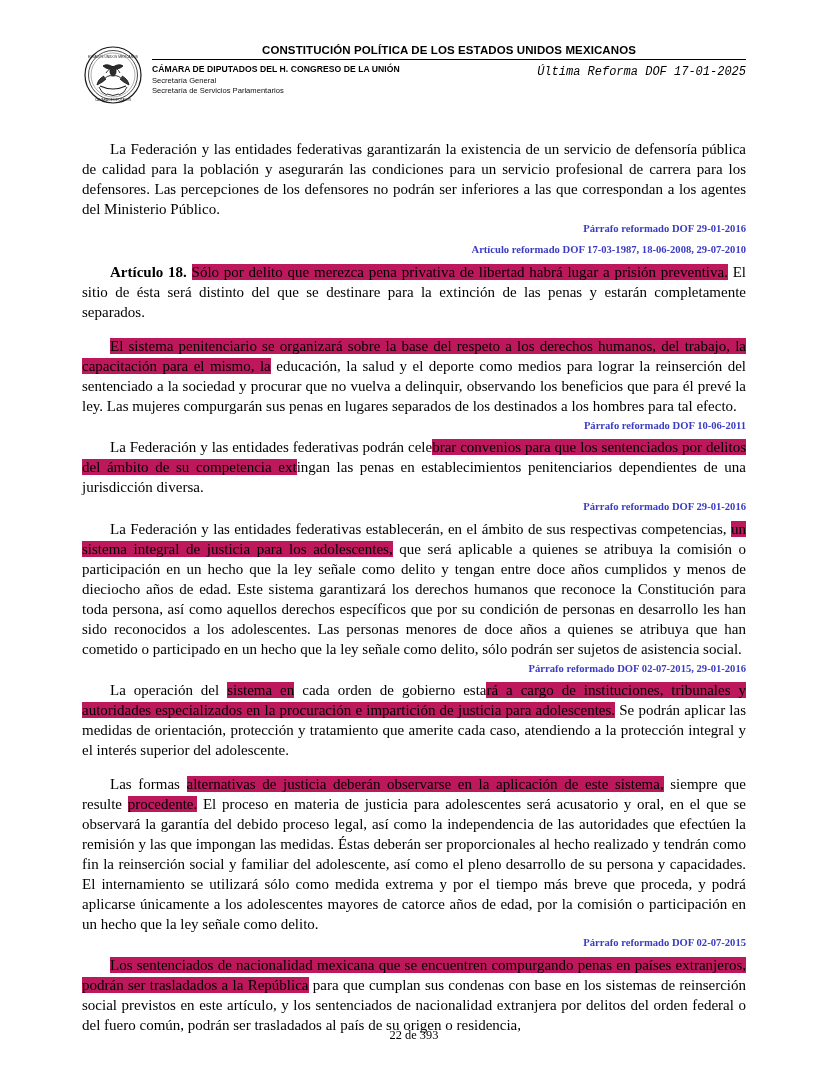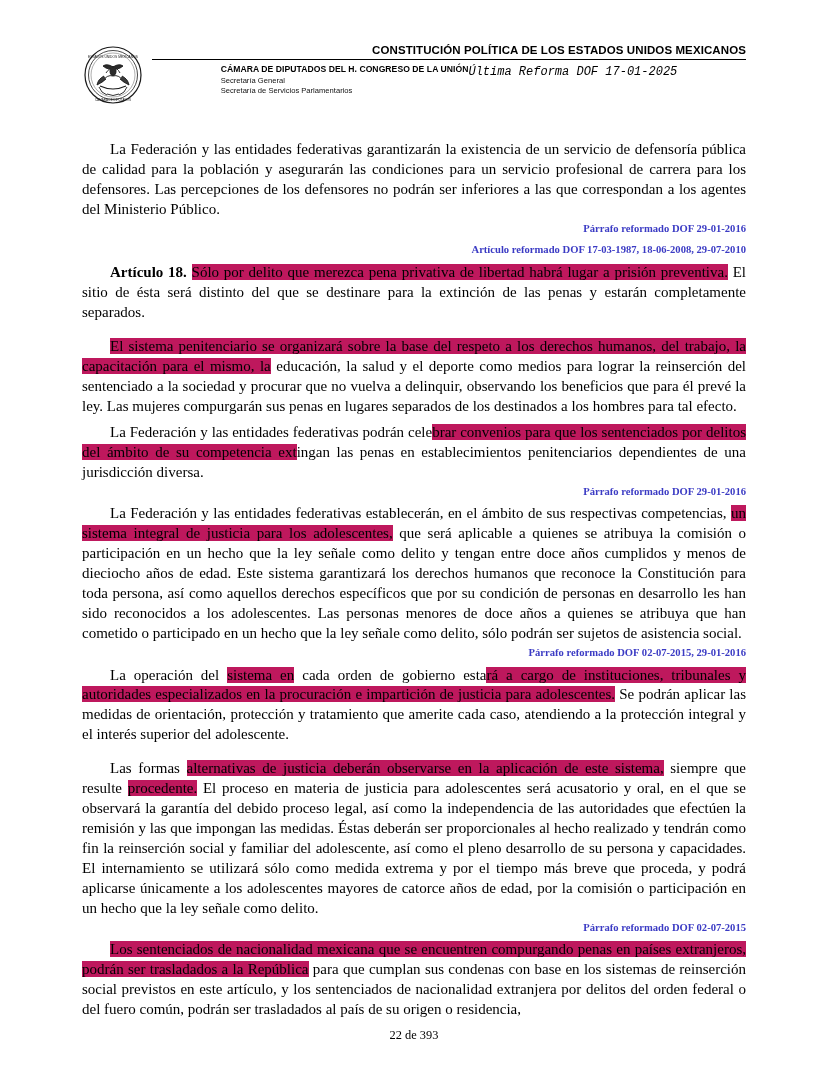--- a/index.html
+++ b/index.html
@@ -35,32 +35,32 @@
     position: relative;
     margin-top: 2px;
   }
   .emblem svg { display:block; }
   .header-right {
     flex: 1 1 auto;
     padding-left: 8px;
     position: relative;
   }
   .header-title {
-    text-align: right;
+    text-align: center;
     font-family: "Liberation Sans", sans-serif;
     font-weight: bold;
     font-size: 11.5px;
     letter-spacing: 0.1px;
     padding-bottom: 3px;
     border-bottom: 1.3px solid #000;
     margin-bottom: 4px;
   }
   .header-sub {
     display: flex;
-    justify-content: center;
+    justify-content: space-between;
     align-items: flex-start;
   }
   .header-sub-left {
     font-family: "Liberation Sans", sans-serif;
     line-height: 1.38;
   }
   .camara-line {
     font-weight: bold;
     font-size: 8.6px;
     letter-spacing: 0.05px;
@@ -166,20 +166,21 @@
   <div class="content">
 
   <p class="para"><span>La Federación y las entidades federativas garantizarán la existencia de un servicio de defensoría pública de calidad para la población y asegurarán las condiciones para un servicio profesional de carrera para los defensores. Las percepciones de los defensores no podrán ser inferiores a las que correspondan a los agentes del Ministerio Público.</span></p>
       <div class="ref">Párrafo reformado DOF 29-01-2016</div>
       <div class="gap-sm"></div>
       <div class="ref">Artículo reformado DOF 17-03-1987, 18-06-2008, 29-07-2010</div>
       <div class="gap-sm"></div>
       <p class="para"><span class="art-label">Artículo 18. </span><mark class="hl">Sólo por delito que merezca pena privativa de libertad habrá lugar a prisión preventiva.</mark><span> El sitio de ésta será distinto del que se destinare para la extinción de las penas y estarán completamente separados.</span></p>
       <div class="gap"></div>
       <p class="para"><mark class="hl">El sistema penitenciario se organizará sobre la base del respeto a los derechos humanos, del trabajo, la capacitación para el mismo, la</mark><span> educación, la salud y el deporte como medios para lograr la reinserción del sentenciado a la sociedad y procurar que no vuelva a delinquir, observando los beneficios que para él prevé la ley. Las mujeres compurgarán sus penas en lugares separados de los destinados a los hombres para tal efecto.</span></p>
+      <div class="ref">Párrafo reformado DOF 10-06-2011</div>
       <div class="gap-sm"></div>
       <p class="para"><span>La Federación y las entidades federativas podrán cele</span><mark class="hl">brar convenios para que los sentenciados por delitos del ámbito de su competencia ext</mark><span>ingan las penas en establecimientos penitenciarios dependientes de una jurisdicción diversa.</span></p>
       <div class="ref">Párrafo reformado DOF 29-01-2016</div>
       <div class="gap-sm"></div>
       <p class="para"><span>La Federación y las entidades federativas establecerán, en el ámbito de sus respectivas competencias, </span><mark class="hl">un sistema integral de justicia para los adolescentes,</mark><span> que será aplicable a quienes se atribuya la comisión o participación en un hecho que la ley señale como delito y tengan entre doce años cumplidos y menos de dieciocho años de edad. Este sistema garantizará los derechos humanos que reconoce la Constitución para toda persona, así como aquellos derechos específicos que por su condición de personas en desarrollo les han sido reconocidos a los adolescentes. Las personas menores de doce años a quienes se atribuya que han cometido o participado en un hecho que la ley señale como delito, sólo podrán ser sujetos de asistencia social.</span></p>
       <div class="ref">Párrafo reformado DOF 02-07-2015, 29-01-2016</div>
       <div class="gap-sm"></div>
       <p class="para"><span>La operación del </span><mark class="hl">sistema en</mark><span> cada orden de gobierno esta</span><mark class="hl">rá a cargo de instituciones, tribunales y autoridades especializados en la procuración e impartición de justicia para adolescentes.</mark><span> Se podrán aplicar las medidas de orientación, protección y tratamiento que amerite cada caso, atendiendo a la protección integral y el interés superior del adolescente.</span></p>
       <div class="gap"></div>
       <p class="para"><span>Las formas </span><mark class="hl">alternativas de justicia deberán observarse en la aplicación de este sistema,</mark><span> siempre que resulte </span><mark class="hl">procedente.</mark><span> El proceso en materia de justicia para adolescentes será acusatorio y oral, en el que se observará la garantía del debido proceso legal, así como la independencia de las autoridades que efectúen la remisión y las que impongan las medidas. Éstas deberán ser proporcionales al hecho realizado y tendrán como fin la reinserción social y familiar del adolescente, así como el pleno desarrollo de su persona y capacidades. El internamiento se utilizará sólo como medida extrema y por el tiempo más breve que proceda, y podrá aplicarse únicamente a los adolescentes mayores de catorce años de edad, por la comisión o participación en un hecho que la ley señale como delito.</span></p>

